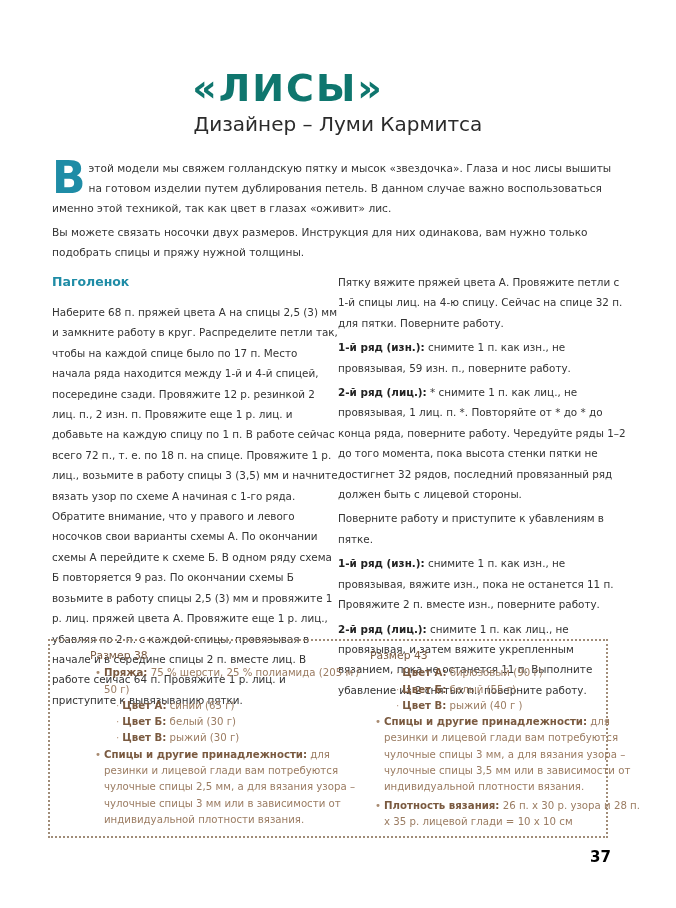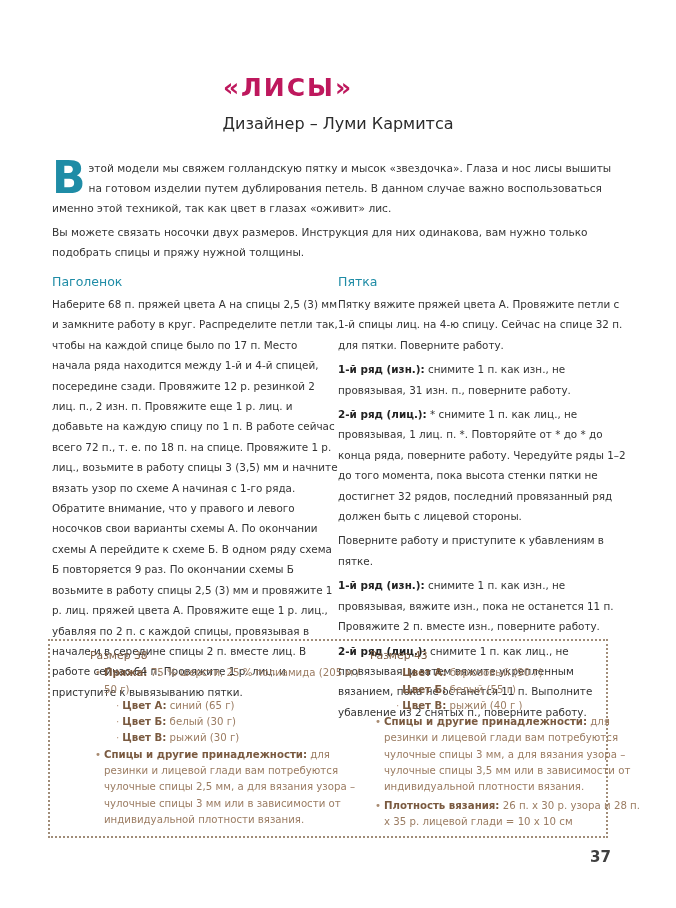--- a/index.html
+++ b/index.html
@@ -1,66 +1,65 @@
 <!DOCTYPE html>
 <html><head>
 <meta charset="utf-8">
 <style>
   html, body { margin: 0; padding: 0; background: #ffffff; }
   body { width: 676px; height: 908px; position: relative; overflow: hidden;
          font-family: "DejaVu Sans", sans-serif; color: #2b2b2b; }
   .title { position: absolute; left: 0; width: 576px; top: 66px; text-align: center;
-           font-family: "DejaVu Sans", sans-serif; font-weight: bold; font-size: 25px;
-           color: #be185d; letter-spacing: 2px; line-height: 44px; }
+           font-family: "DejaVu Sans", sans-serif; font-weight: bold; font-size: 38px;
+           color: #0f766e; letter-spacing: 2px; line-height: 44px; }
   .subtitle { position: absolute; left: 0; width: 676px; top: 114px; text-align: center;
-              font-size: 16px; color: #2b2b2b; line-height: 20px; }
+              font-size: 20px; color: #2b2b2b; line-height: 20px; }
   .intro { position: absolute; left: 52px; top: 158px; width: 570px; font-size: 10.6px; line-height: 20px; color: #333; }
   .intro p { margin: 0 0 4px 0; }
   .dropcap { float: left; font-size: 44px; line-height: 36px; font-weight: bold; color: #1f8ca6;
              margin: 2px 3px 0 0; font-family: "DejaVu Sans", sans-serif; }
   .col { position: absolute; top: 272px; width: 286px; font-size: 10.4px; line-height: 20.4px; color: #333; }
   .col.left { left: 52px; }
   .col.right { left: 338px; width: 290px; }
-  .col h3 { margin: 0 0 2px 0; font-size: 12.5px; color: #1f8ca6; font-weight: normal; line-height: 20px; }
+  .col h3 { margin: 0 0 10px 0; font-size: 12.5px; color: #1f8ca6; font-weight: bold; line-height: 20px; }
   .col p { margin: 0 0 4px 0; }
   .col b { color: #222; }
   .box { position: absolute; left: 48px; top: 639px; width: 560px; height: 199px;
          border: 2px dotted #a08c78; box-sizing: border-box; }
   .size { position: absolute; top: 648px; width: 276px; font-size: 10.2px; line-height: 16.3px; color: #9b7c62; margin-left: 32px; }
   .size.s1 { left: 58px; }
   .size.s2 { left: 338px; }
   .size .head { color: #7a5a40; font-size: 10.8px; margin-bottom: 1px; }
   .size .item { padding-left: 14px; text-indent: -9px; }
   .size .item .bullet { display: inline-block; width: 9px; text-indent: 0; color: #a88a70; }
   .size .lbl { font-weight: bold; color: #7a5a40; }
   .size .sub { padding-left: 26px; }
   .size .sub .dot { color: #b89a80; margin-right: 3px; }
   .size .gap { height: 2px; }
-  .pagenum { position: absolute; left: 590px; top: 848px; font-size: 15px; font-weight: bold; color: #404040; }
+  .pagenum { position: absolute; left: 590px; top: 848px; font-size: 15px; font-weight: bold; color: #000000; }
 </style>
 </head>
 <body>
 
 <div class="title">«ЛИСЫ»</div>
 <div class="subtitle">Дизайнер – Луми Кармитса</div>
 
 <div class="intro">
   <p><span class="dropcap">В</span><span>этой модели мы свяжем голландскую пятку и мысок «звездочка». Глаза и нос лисы вышиты на готовом изделии путем дублирования петель. В данном случае важно воспользоваться именно этой техникой, так как цвет в глазах «оживит» лис.</span></p>
   <p>Вы можете связать носочки двух размеров. Инструкция для них одинакова, вам нужно только подобрать спицы и пряжу нужной толщины.</p>
 </div>
 
 <div class="col left">
   <h3>Паголенок</h3>
   <p>Наберите 68 п. пряжей цвета А на спицы 2,5 (3) мм и замкните работу в круг. Распределите петли так, чтобы на каждой спице было по 17 п. Место начала ряда находится между 1-й и 4-й спицей, посередине сзади. Провяжите 12 р. резинкой 2 лиц. п., 2 изн. п. Провяжите еще 1 р. лиц. и добавьте на каждую спицу по 1 п. В работе сейчас всего 72 п., т. е. по 18 п. на спице. Провяжите 1 р. лиц., возьмите в работу спицы 3 (3,5) мм и начните вязать узор по схеме А начиная с 1-го ряда. Обратите внимание, что у правого и левого носочков свои варианты схемы А. По окончании схемы А перейдите к схеме Б. В одном ряду схема Б повторяется 9 раз. По окончании схемы Б возьмите в работу спицы 2,5 (3) мм и провяжите 1 р. лиц. пряжей цвета А. Провяжите еще 1 р. лиц., убавляя по 2 п. с каждой спицы, провязывая в начале и в середине спицы 2 п. вместе лиц. В работе сейчас 64 п. Провяжите 1 р. лиц. и приступите к вывязыванию пятки.</p>
 </div>
 
 <div class="col right">
-  <h3>Пятка</h3>
   <p>Пятку вяжите пряжей цвета А. Провяжите петли с 1-й спицы лиц. на 4-ю спицу. Сейчас на спице 32 п. для пятки. Поверните работу.</p>
-  <p><b>1-й ряд (изн.):</b><span> снимите 1 п. как изн., не провязывая, 31 изн. п., поверните работу.</span></p>
+  <p><b>1-й ряд (изн.):</b><span> снимите 1 п. как изн., не провязывая, 59 изн. п., поверните работу.</span></p>
   <p><b>2-й ряд (лиц.):</b><span> * снимите 1 п. как лиц., не провязывая, 1 лиц. п. *. Повторяйте от * до * до конца ряда, поверните работу. Чередуйте ряды 1–2 до того момента, пока высота стенки пятки не достигнет 32 рядов, последний провязанный ряд должен быть с лицевой стороны.</span></p>
   <p>Поверните работу и приступите к убавлениям в пятке.</p>
   <p><b>1-й ряд (изн.):</b><span> снимите 1 п. как изн., не провязывая, вяжите изн., пока не останется 11 п. Провяжите 2 п. вместе изн., поверните работу.</span></p>
   <p><b>2-й ряд (лиц.):</b><span> снимите 1 п. как лиц., не провязывая, и затем вяжите укрепленным вязанием, пока не останется 11 п. Выполните убавление из 2 снятых п., поверните работу.</span></p>
 </div>
 
 <div class="box"></div>
 
 <div class="size s1">
   <div class="head">Размер 38</div>

